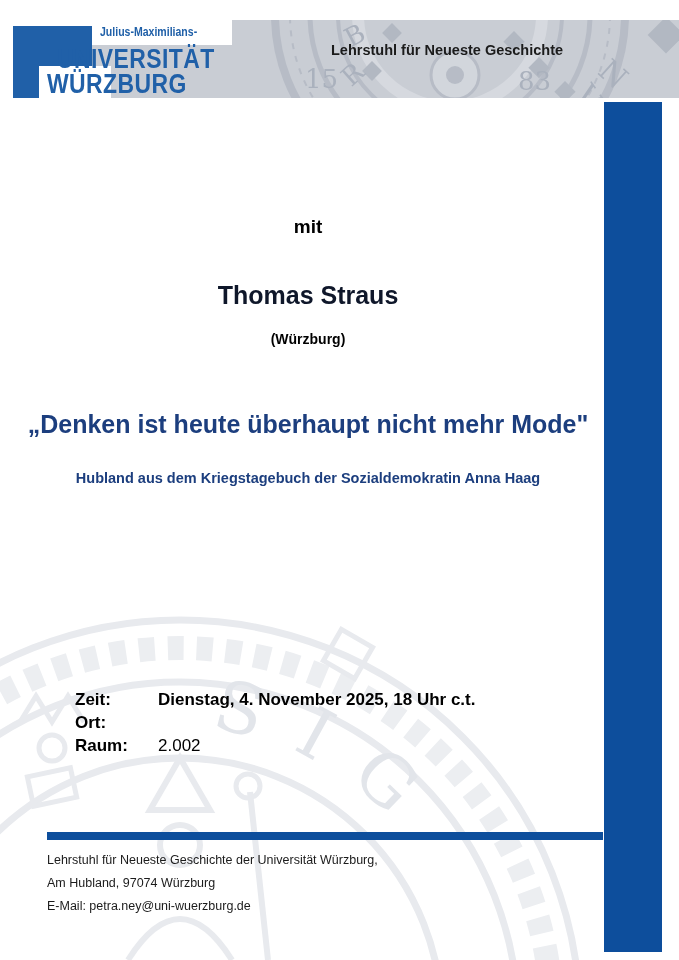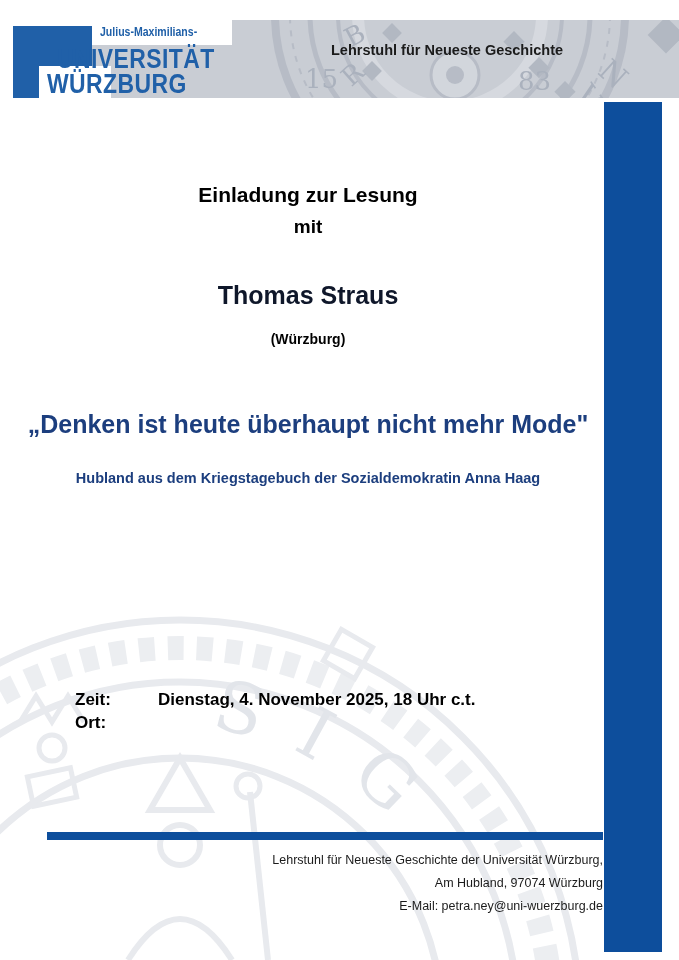--- a/index.html
+++ b/index.html
@@ -112,21 +112,21 @@
   .rule {
     position: absolute;
     left: 47px; top: 832px;
     width: 556px; height: 8px;
     background: #0d4e9c;
   }
   .footer {
     position: absolute;
     left: 47px; top: 849px;
     width: 556px;
-    text-align: right;
+    text-align: left;
     font-size: 12.5px;
     color: #1b1b1b;
     line-height: 23px;
   }
 
   .seal-serif { font-family: "DejaVu Serif", serif; }
 </style>
 </head>
 <body>
 
@@ -191,37 +191,40 @@
       <rect x="30" y="772" width="44" height="30" stroke-width="5" transform="rotate(-12 52 787)"></rect>
       <rect x="330" y="636" width="36" height="36" stroke-width="5" transform="rotate(30 348 654)"></rect>
     </g>
     <text class="seal-serif" font-size="70" fill="#e2e5ea" letter-spacing="36">
       <textPath href="#seal-arc" xlink:href="#seal-arc" startOffset="30">SIG</textPath>
     </text>
   </svg>
 
   <div class="right-bar"></div>
 
-  <div class="center-text ev-title">Einladung zur Lesung</div>
   <div class="center-text ev-mit">mit</div>
   <div class="center-text ev-speaker">Thomas Straus</div>
   <div class="center-text ev-place">(Würzburg)</div>
   <div class="center-text ev-quote">„Denken ist heute überhaupt nicht mehr Mode"</div>
   <div class="center-text ev-sub">
     <div>Hubland aus dem Kriegstagebuch der Sozialdemokratin Anna Haag</div>
   </div>
 
   <div class="details">
     <div class="detail-row">
       <span class="dlabel">Zeit:</span>
       <span class="dvalue bold">Dienstag, 4. November 2025, 18 Uhr c.t.</span>
     </div>
     <div class="detail-row">
       <span class="dlabel">Ort:</span>
     </div>
+    <div class="detail-row">
+      <span class="dlabel">Raum:</span>
+      <span class="dvalue">2.002</span>
+    </div>
   </div>
 
   <div class="rule"></div>
   <div class="footer">
     <div>Lehrstuhl für Neueste Geschichte der Universität Würzburg,</div>
     <div>Am Hubland, 97074 Würzburg</div>
     <div>E-Mail: petra.ney@uni-wuerzburg.de</div>
   </div>
 
 </div>

